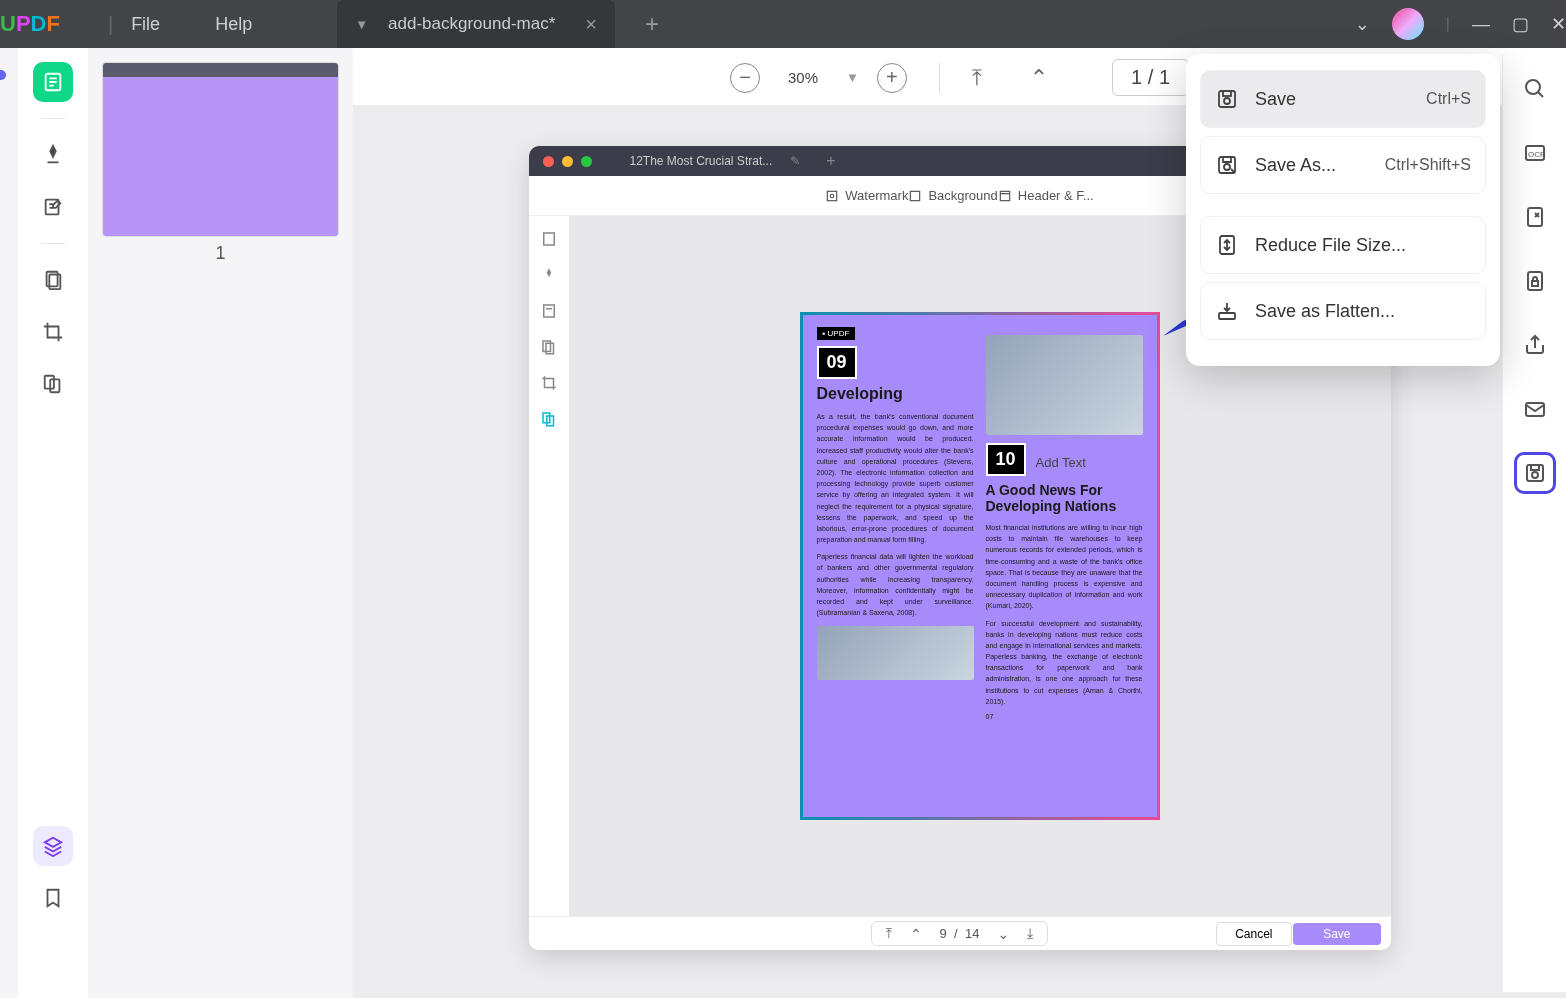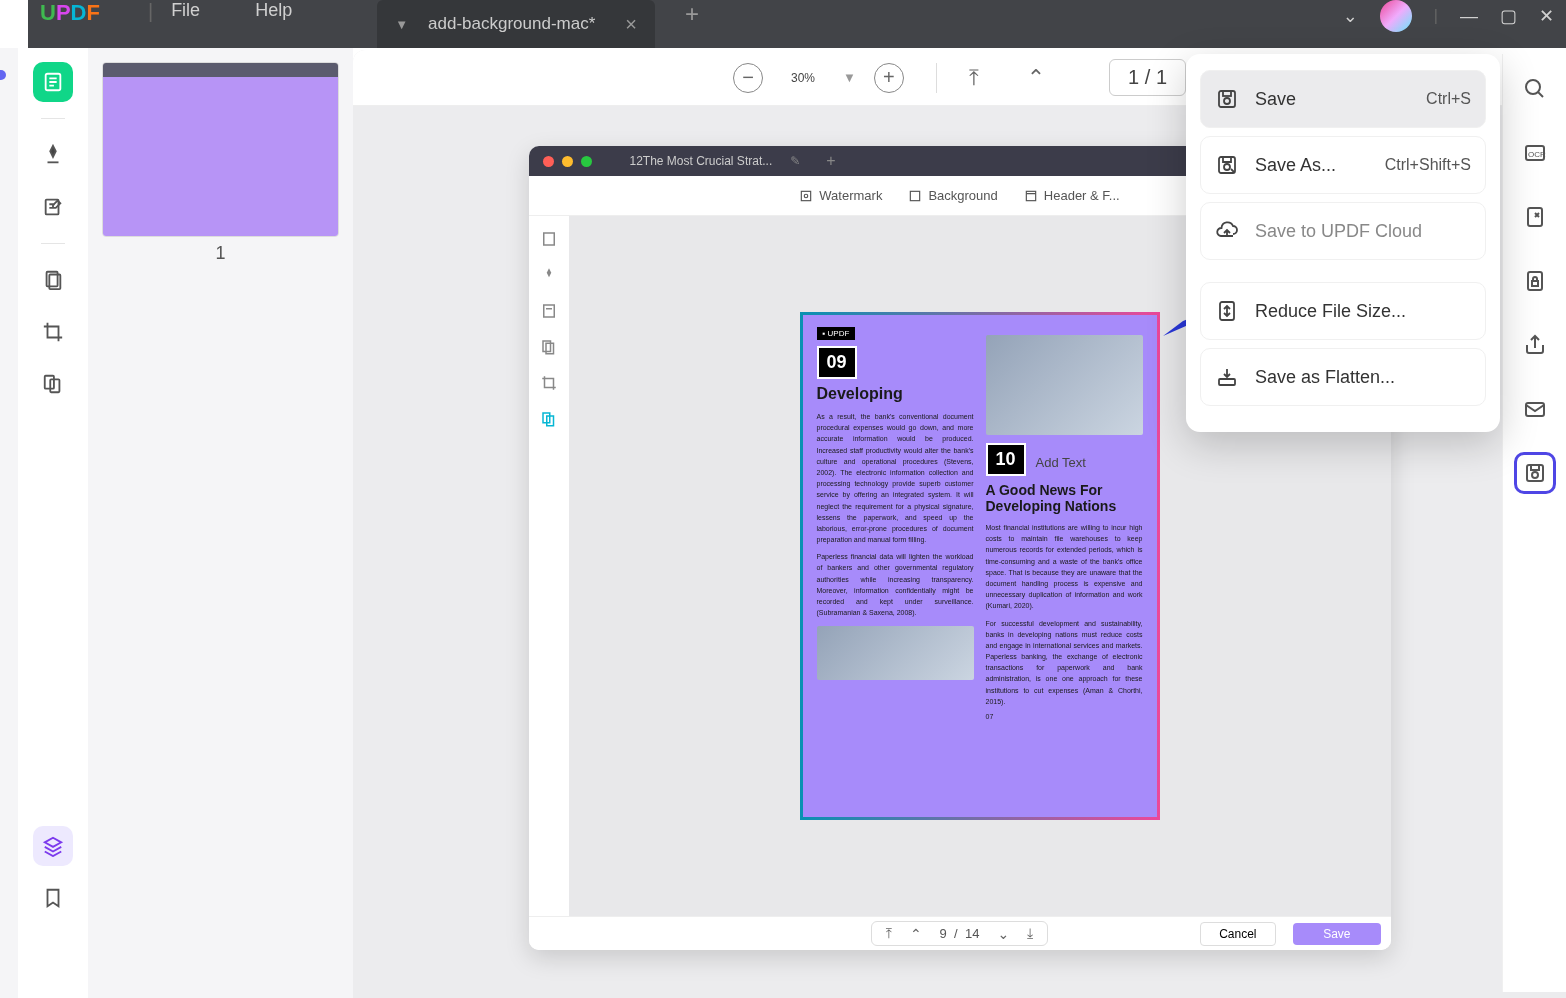--- a/index.html
+++ b/index.html
@@ -1,19 +1,19 @@
 <!DOCTYPE html>
 <html><head>
 <meta charset="utf-8">
 <style>
 * { margin: 0; padding: 0; box-sizing: border-box; font-family: -apple-system, BlinkMacSystemFont, 'Segoe UI', Arial, sans-serif; }
 body { width: 1566px; height: 998px; background: #fff; overflow: hidden; position: relative; }
 
 
-.top-bar { height: 48px; background: #424448; display: flex; align-items: flex-start; color: #d0d0d0; padding: 0 12px; margin-left: 28px; }
+.top-bar { height: 48px; background: #424448; display: flex; align-items: center; color: #d0d0d0; padding: 0 0; }
 .logo { font-size: 22px; font-weight: 700; margin-right: 30px; }
 .logo .u { color: #3fb950; } .logo .p { color: #d946ef; } .logo .d { color: #06b6d4; } .logo .f { color: #f97316; }
 .divider { color: #666; margin: 0 18px; font-size: 20px; }
 .menu-item { font-size: 18px; margin-right: 55px; cursor: pointer; }
 .tab { background: #35373a; height: 48px; display: flex; align-items: center; padding: 0 18px; margin-left: 30px; border-radius: 6px 6px 0 0; }
 .tab-title { font-size: 17px; color: #ccc; }
 .tab-close { margin-left: 30px; font-size: 20px; color: #999; }
 .tab-dropdown { margin-right: 20px; color: #999; font-size: 13px; }
 .top-right { margin-left: auto; display: flex; align-items: center; gap: 22px; }
 .avatar { width: 32px; height: 32px; border-radius: 50%; background: linear-gradient(135deg, #ec4899, #f0abfc, #67e8f9); }
@@ -36,54 +36,54 @@
 
 .thumb-panel { width: 265px; background: #f5f5f7; padding: 14px; }
 .thumb-box { border: 1px solid #ddd; border-radius: 4px; background: #fff; height: 175px; overflow: hidden; position: relative; }
 .thumb-preview { background: linear-gradient(180deg, #5b5b6e, #5b5b6e 8%, #b794f6 8%, #b794f6); height: 100%; }
 .thumb-num { text-align: center; margin-top: 6px; font-size: 18px; color: #555; }
 
 
 .center { flex: 1; background: #ececee; display: flex; flex-direction: column; position: relative; border-radius: 12px 0 0 0; margin-top: 2px; }
 .toolbar-center { height: 56px; display: flex; align-items: center; justify-content: center; gap: 18px; background: #fff; border-bottom: 1px solid #eee; border-radius: 12px 0 0 0; }
 .zoom-btn { width: 30px; height: 30px; border: 1.5px solid #888; border-radius: 50%; display: flex; align-items: center; justify-content: center; cursor: pointer; font-size: 20px; color: #666; }
-.zoom-val { font-size: 12px; color: #444; margin: 12px 10px; }
+.zoom-val { font-size: 15px; color: #444; margin: 12px 10px; }
 .zoom-drop { color: #999; font-size: 13px; }
 .tcb-sep { width: 1px; height: 30px; background: #ddd; margin: 0 14px; }
 .tcb-nav { font-size: 22px; color: #666; cursor: pointer; }
 .page-box { border: 1px solid #ccc; padding: 6px 18px; border-radius: 6px; font-size: 20px; color: #444; }
 
 .doc-area { flex: 1; display: flex; justify-content: center; align-items: flex-start; padding: 40px 0; overflow: hidden; position: relative; }
 
 
 .pdf-window { width: 862px; background: #fff; border-radius: 10px; box-shadow: 0 8px 24px rgba(0,0,0,.15); overflow: hidden; }
 .pdf-titlebar { height: 30px; background: #3c3c4a; display: flex; align-items: center; padding: 0 14px; gap: 8px; }
 .dot { width: 11px; height: 11px; border-radius: 50%; }
 .dot.r { background: #ff5f57; } .dot.y { background: #febc2e; } .dot.g { background: #28c840; }
 .pdf-tab-title { color: #ccc; font-size: 12px; margin-left: 30px; }
-.pdf-toolbar2 { height: 40px; background: #fff; border-bottom: 1px solid #eee; display: flex; align-items: center; justify-content: center; gap: 26px; font-size: 13px; color: #555; }
+.pdf-toolbar2 { height: 40px; background: #fff; border-bottom: 1px solid #eee; display: flex; align-items: center; justify-content: center; font-size: 13px; color: #555; }
 .pdf-tb-item { display: flex; align-items: center; gap: 6px; cursor: pointer; }
 .pdf-body { display: flex; background: #e8e8ea; height: 700px; }
 .pdf-left-tb { width: 40px; background: #fff; display: flex; flex-direction: column; align-items: center; padding-top: 14px; gap: 18px; }
 .pdf-left-tb .mini { width: 18px; height: 18px; color: #888; }
 .pdf-page { flex: 1; display: flex; justify-content: center; align-items: center; }
 .doc-page { width: 360px; height: 508px; background: linear-gradient(90deg, #0891b2, #ec4899); padding: 3px; }
 .doc-page-inner { background: #a78bfa; height: 100%; padding: 12px 14px; display: flex; gap: 12px; font-size: 7px; color: #1a1a1a; }
 .doc-col { flex: 1; }
 .doc-badge { background: #000; color: #fff; display: inline-block; padding: 4px 8px; font-size: 18px; font-weight: 700; margin-bottom: 6px; border: 2px solid #fff; }
 .doc-h { font-size: 16px; font-weight: 700; margin-bottom: 8px; }
 .doc-txt { line-height: 1.6; text-align: justify; }
 .doc-img { width: 100%; height: 54px; background: linear-gradient(135deg, #94a3b8, #cbd5e1); margin: 8px 0; border-radius: 2px; }
 .doc-img.big { height: 100px; }
 .add-text { font-size: 13px; color: #444; margin: 8px 0; }
 
 .pdf-footer { height: 34px; background: #fff; border-top: 1px solid #eee; display: flex; align-items: center; justify-content: center; gap: 12px; position: relative; }
 .pf-nav { font-size: 14px; color: #666; cursor: pointer; }
 .pf-page { font-size: 13px; color: #555; }
-.pf-cancel { position: absolute; right: 115px; font-size: 12px; padding: 4px 18px; border: 1px solid #ddd; border-radius: 4px; background: #fff; cursor: pointer; }
+.pf-cancel { position: absolute; right: 99px; font-size: 12px; padding: 4px 18px; border: 1px solid #ddd; border-radius: 4px; background: #fff; cursor: pointer; }
 .pf-save { position: absolute; right: 10px; font-size: 12px; padding: 4px 30px; background: #a78bfa; color: #fff; border: none; border-radius: 4px; cursor: pointer; }
 
 
 .arrow { position: absolute; left: 770px; top: 120px; z-index: 50; }
 
 
 .dropdown-panel { position: absolute; right: 66px; top: 54px; width: 314px; background: #fff; border-radius: 14px; box-shadow: 0 12px 40px rgba(0,0,0,.2); z-index: 100; padding: 16px 14px 18px; }
 .dp-title { font-size: 22px; font-weight: 700; color: #222; margin: 4px 8px 20px; }
 .dp-item { display: flex; align-items: center; padding: 16px 14px; border-radius: 10px; cursor: pointer; margin-bottom: 8px; background: #fff; border: 1px solid #f0f0f0; }
 .dp-item.hl { background: #ebebed; }
@@ -313,27 +313,20 @@
   <div class="dp-item">
     <svg class="dp-icon" viewBox="0 0 24 24" fill="none" stroke="currentColor" stroke-width="1.8">
         <rect x="4" y="4" width="16" height="16" rx="2"></rect>
         <circle cx="12" cy="14" r="3"></circle>
         <path d="M8 4h8v5H8z"></path>
         <path d="M16 16l3 3"></path>
       </svg>
     <span class="dp-label">Save As...</span>
       <span class="dp-shortcut">Ctrl+Shift+S</span>
   </div>
-  <div class="dp-item">
-    <svg class="dp-icon" viewBox="0 0 24 24" fill="none" stroke="currentColor" stroke-width="1.8">
-        <path d="M18 15a4 4 0 000-8 6 6 0 00-11.5 2A4 4 0 006 17h12"></path>
-        <path d="M12 11v6m-3-3l3-3 3 3"></path>
-      </svg>
-    <span class="dp-label" style="color:#888">Save to UPDF Cloud</span>
-  </div>
   <div class="dp-gap"></div>
   <div class="dp-item">
     <svg class="dp-icon" viewBox="0 0 24 24" fill="none" stroke="currentColor" stroke-width="1.8">
         <rect x="5" y="3" width="14" height="18" rx="2"></rect>
         <path d="M12 7v10m-3-7l3-3 3 3m-6 4l3 3 3-3"></path>
       </svg>
     <span class="dp-label">Reduce File Size...</span>
   </div>
   <div class="dp-item">
     <svg class="dp-icon" viewBox="0 0 24 24" fill="none" stroke="currentColor" stroke-width="1.8">

